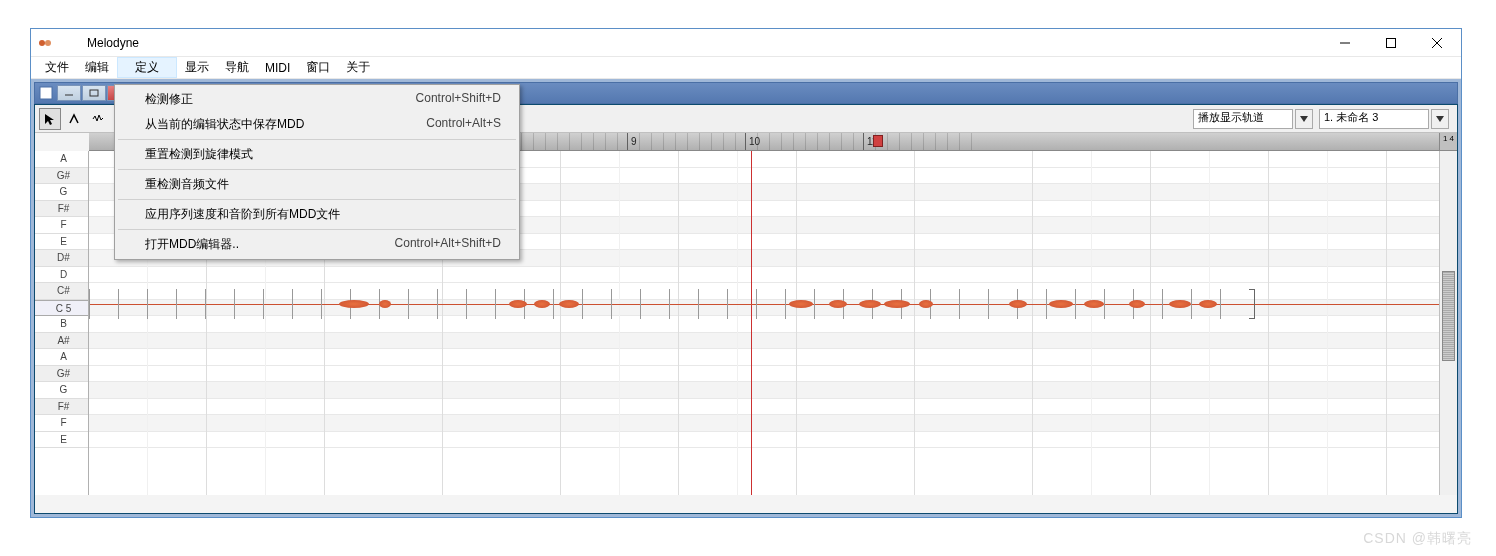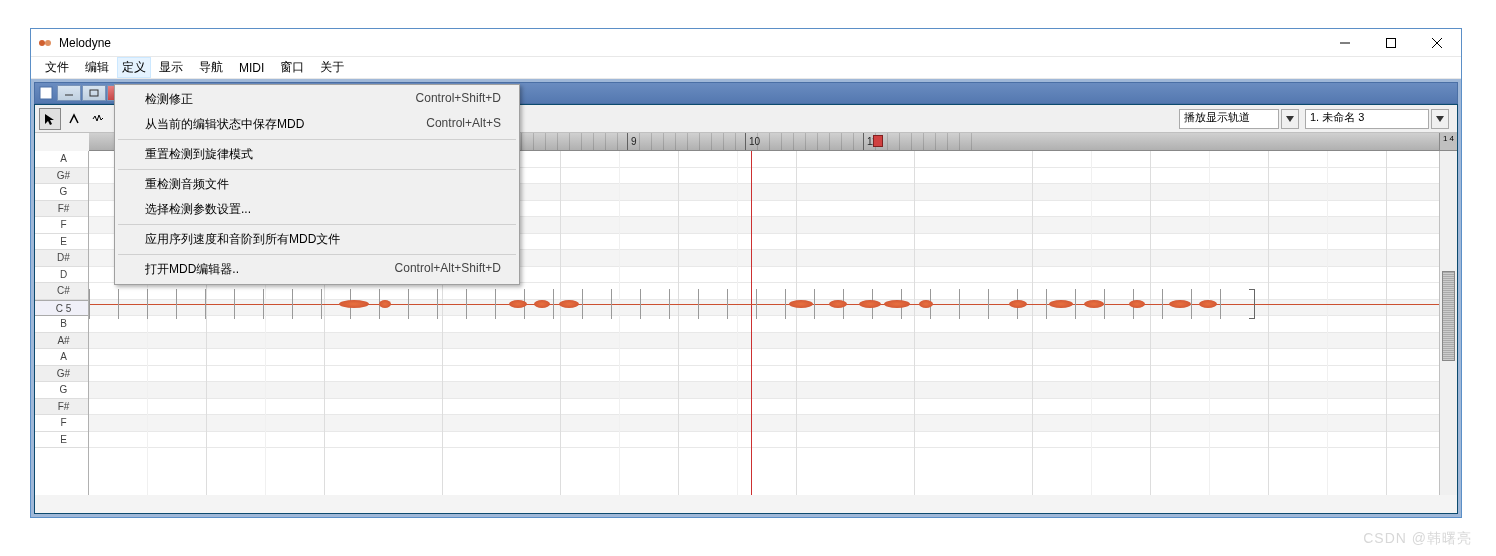--- a/index.html
+++ b/index.html
@@ -1,30 +1,30 @@
 <!DOCTYPE html>
 <html><head>
 <meta charset="utf-8">
 <style>
 * { margin: 0; padding: 0; box-sizing: border-box; font-family: "Microsoft YaHei", sans-serif; }
 body { background: #fff; width: 1496px; height: 556px; position: relative; overflow: hidden; }
 
 .outer-border { position: absolute; left: 30px; top: 28px; width: 1432px; height: 490px; border: 1px solid #5b8fc7; background: #fff; }
 
-.titlebar { height: 28px; display: flex; align-items: center; padding: 0 4px; background: #fff; border-bottom: 1px solid #e8e8e8; }
+.titlebar { height: 28px; display: flex; align-items: center; padding: 0 4px; background: #fff; border-bottom: 1px solid #e8e8e8; gap: 28px; }
 .app-icon { width: 16px; height: 16px; margin: 0 6px 0 2px; }
 .app-icon svg { width: 16px; height: 16px; }
 .app-title { font-size: 12px; color: #000; flex: 1; }
 .win-controls { display: flex; gap: 18px; padding-right: 6px; }
 .win-btn { width: 28px; height: 20px; display: flex; align-items: center; justify-content: center; cursor: pointer; }
 .win-btn svg { width: 10px; height: 10px; stroke: #000; stroke-width: 1; fill: none; }
 
 .menubar { height: 22px; display: flex; align-items: center; padding: 0 6px; border-bottom: 1px solid #e8e8e8; }
 .menu-item { font-size: 12px; color: #000; padding: 2px 8px; cursor: pointer; }
-.menu-item.active { background: #e5f3ff; border: 1px solid #cce8ff; padding: 1px 4px; }
+.menu-item.active { background: #e5f3ff; border: 1px solid #cce8ff; padding: 1px 17px; }
 
 .doc-area { position: relative; height: calc(100% - 50px); background: #a0b8d8; padding: 3px; }
 
 .doc-titlebar { height: 22px; background: linear-gradient(#6a8cc0, #5478b0); display: flex; align-items: center; padding: 0 4px; border: 1px solid #4a6fa5; }
 .doc-icon { width: 14px; height: 14px; margin-right: 4px; }
 .doc-title { font-size: 12px; color: #fff; flex: 1; }
 .doc-controls { display: flex; gap: 1px; }
 .doc-ctrl { width: 24px; height: 16px; border: 1px solid #7a94b8; background: linear-gradient(#d8e4f0, #c0d0e0); display: flex; align-items: center; justify-content: center; cursor: pointer; font-size: 9px; }
 .doc-ctrl.close { background: linear-gradient(#e88080, #c84848); color: #fff; }
 
@@ -169,21 +169,21 @@
         <div class="tool-spacer"></div>
         <div class="tool-select-wrap">
           <div class="tool-select" style="width:100px">播放显示轨道</div>
           <div class="tool-select-btn">
               <svg width="8" height="6" viewBox="0 0 8 6">
                 <path d="M0 0 L8 0 L4 6 Z" fill="#333"></path>
               </svg>
             </div>
         </div>
         <div class="tool-select-wrap">
-          <div class="tool-select" style="width:124px">1. 未命名 3</div>
+          <div class="tool-select" style="width:110px">1. 未命名 3</div>
           <div class="tool-select-btn">
               <svg width="8" height="6" viewBox="0 0 8 6">
                 <path d="M0 0 L8 0 L4 6 Z" fill="#333"></path>
               </svg>
             </div>
         </div>
       </div>
 
       <div class="ruler-left">
         <svg width="14" height="10" viewBox="0 0 14 10">
@@ -328,24 +328,20 @@
     <div class="dd-sep"></div>
     <div class="dd-item">
       <span>重置检测到旋律模式</span>
       <span class="dd-shortcut"></span>
     </div>
     <div class="dd-sep"></div>
     <div class="dd-item">
       <span>重检测音频文件</span>
       <span class="dd-shortcut"></span>
     </div>
-    <div class="dd-item">
-      <span>选择检测参数设置...</span>
-      <span class="dd-shortcut"></span>
-    </div>
     <div class="dd-sep"></div>
     <div class="dd-item">
       <span>应用序列速度和音阶到所有MDD文件</span>
       <span class="dd-shortcut"></span>
     </div>
     <div class="dd-sep"></div>
     <div class="dd-item">
       <span>打开MDD编辑器..</span>
       <span class="dd-shortcut">Control+Alt+Shift+D</span>
     </div>

